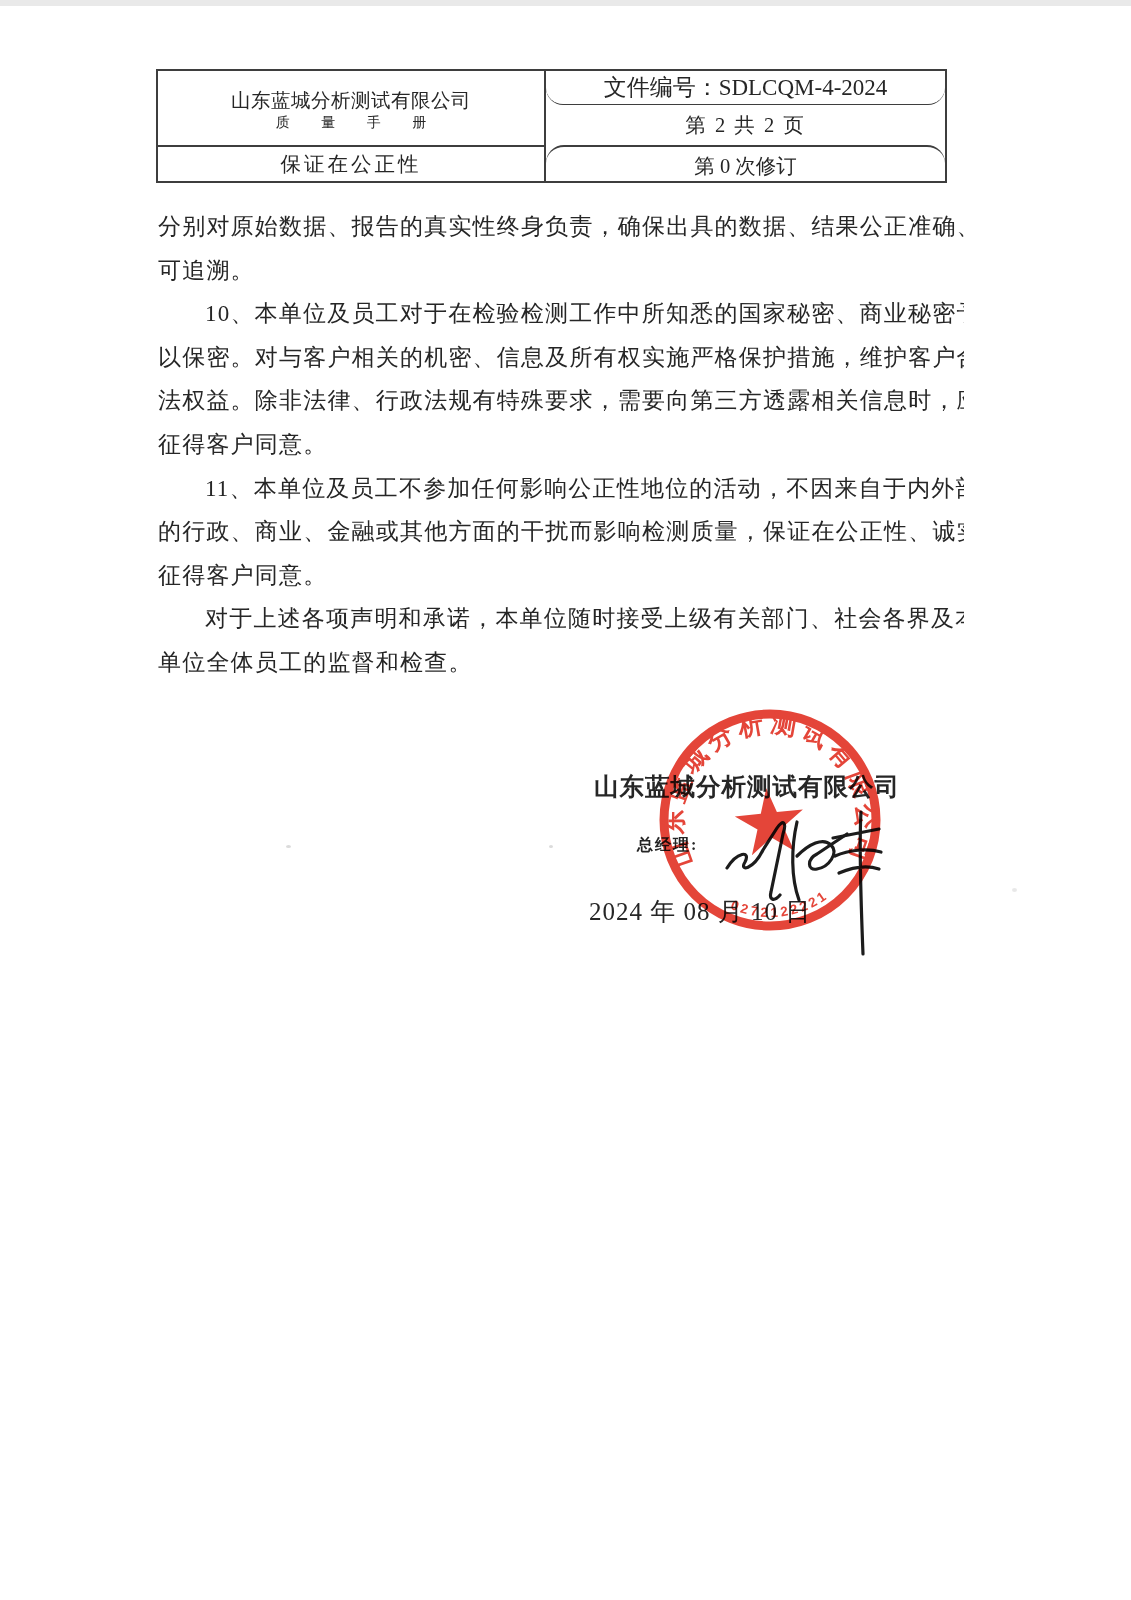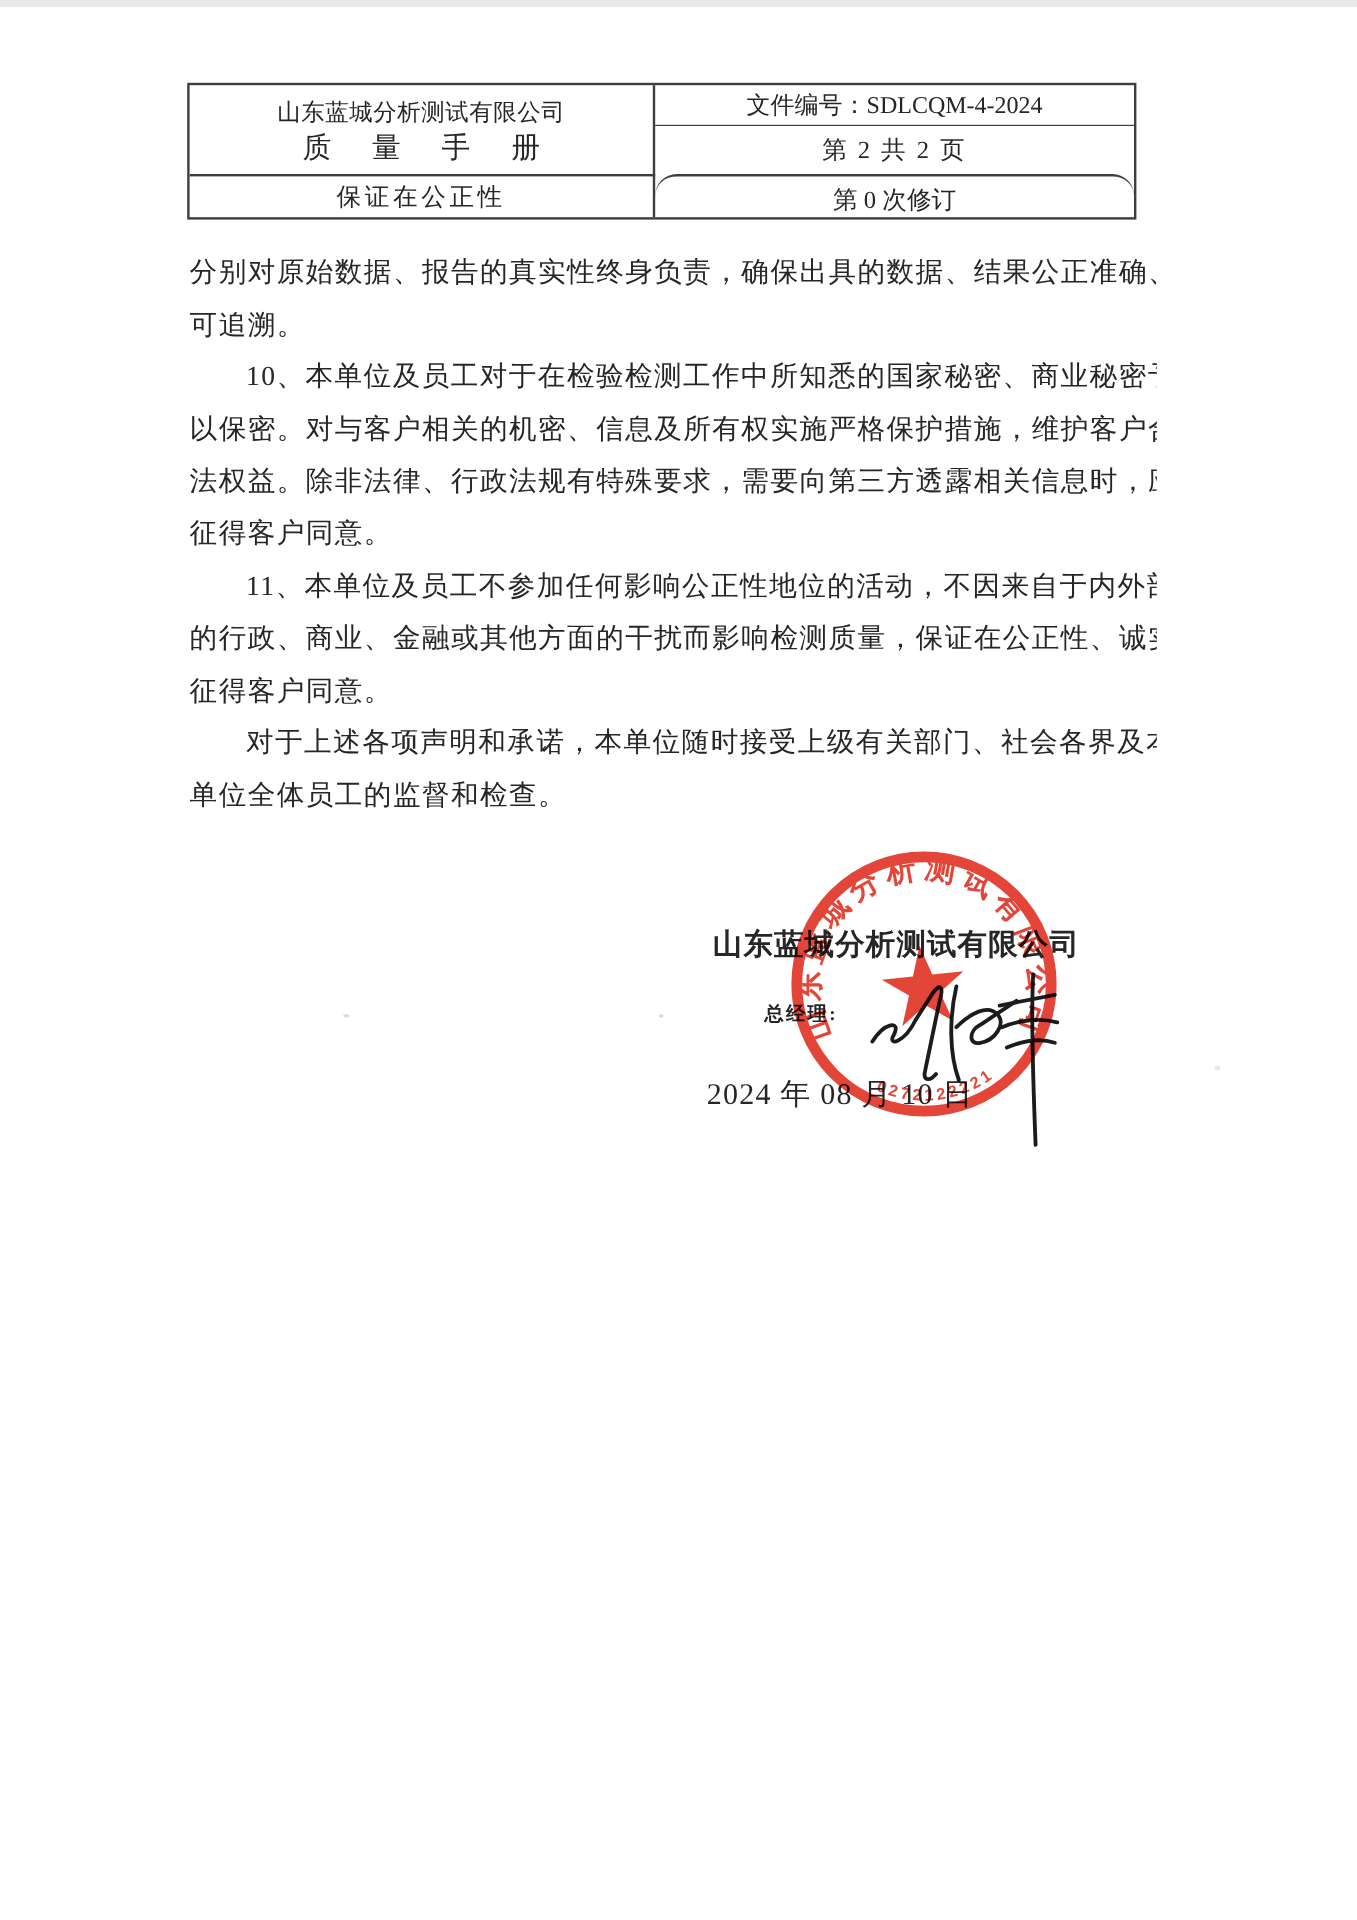--- a/index.html
+++ b/index.html
@@ -13,26 +13,26 @@
     position:absolute;left:156px;top:63px;width:791px;height:114px;
     box-sizing:border-box;border:2px solid #3e3e3e;
     display:grid;grid-template-columns:388px 1fr;grid-template-rows:34px 40px 1fr;
   }
   .htable .cell{box-sizing:border-box;display:flex;align-items:center;justify-content:center;}
   .cell-company{
     grid-column:1;grid-row:1/3;border-right:2px solid #3e3e3e;
     flex-direction:column;justify-content:space-evenly;padding:4px 0 2px;
   }
   .company-line1{font-size:19.5px;letter-spacing:.5px;}
-  .company-line2{font-size:24px;letter-spacing:14px;text-indent:14px;}
+  .company-line2{font-size:14px;letter-spacing:14px;text-indent:14px;}
   .cell-doctitle{
     grid-column:1;grid-row:3;border-right:2px solid #3e3e3e;border-top:2px solid #3e3e3e;
     font-size:20.5px;letter-spacing:3px;
   }
-  .cell-docno{grid-column:2;grid-row:1;border-bottom:1.5px solid #3e3e3e;font-size:20px;}
+  .cell-docno{grid-column:2;grid-row:1;border-bottom:1.5px solid #3e3e3e;font-size:23px;border-radius:17px;}
   .cell-page{grid-column:2;grid-row:2;font-size:20.5px;letter-spacing:2px;}
   .cell-rev{grid-column:2;grid-row:3;border-top:2px solid #3e3e3e;font-size:20.5px;align-items:flex-start;padding-top:4px;border-radius:18px;}
   
   .body-text{position:absolute;left:158px;top:199px;width:806px;font-size:23px;letter-spacing:1.2px;}
   .bline{
     box-sizing:border-box;width:100%;height:43.6px;line-height:43.6px;
     text-align:justify;text-align-last:justify;white-space:nowrap;overflow:hidden;
   }
   .bline.end{text-align-last:left;}
   .bline.ind{padding-left:47px;}

